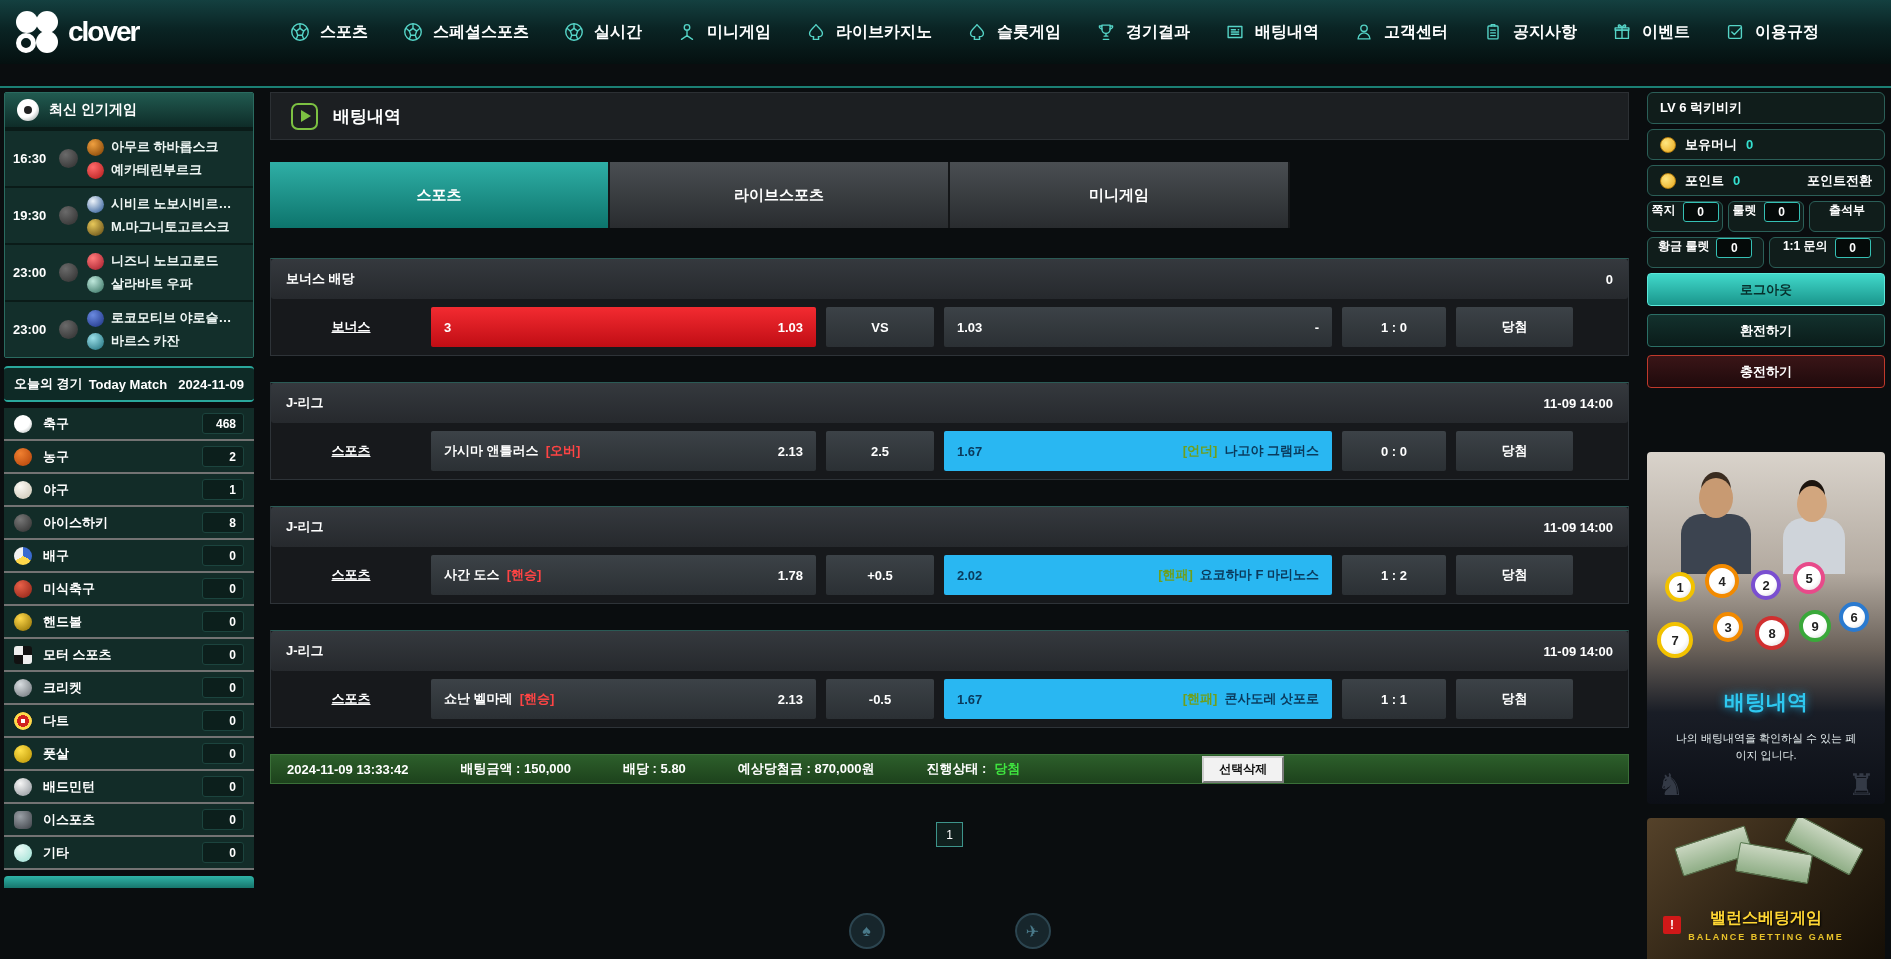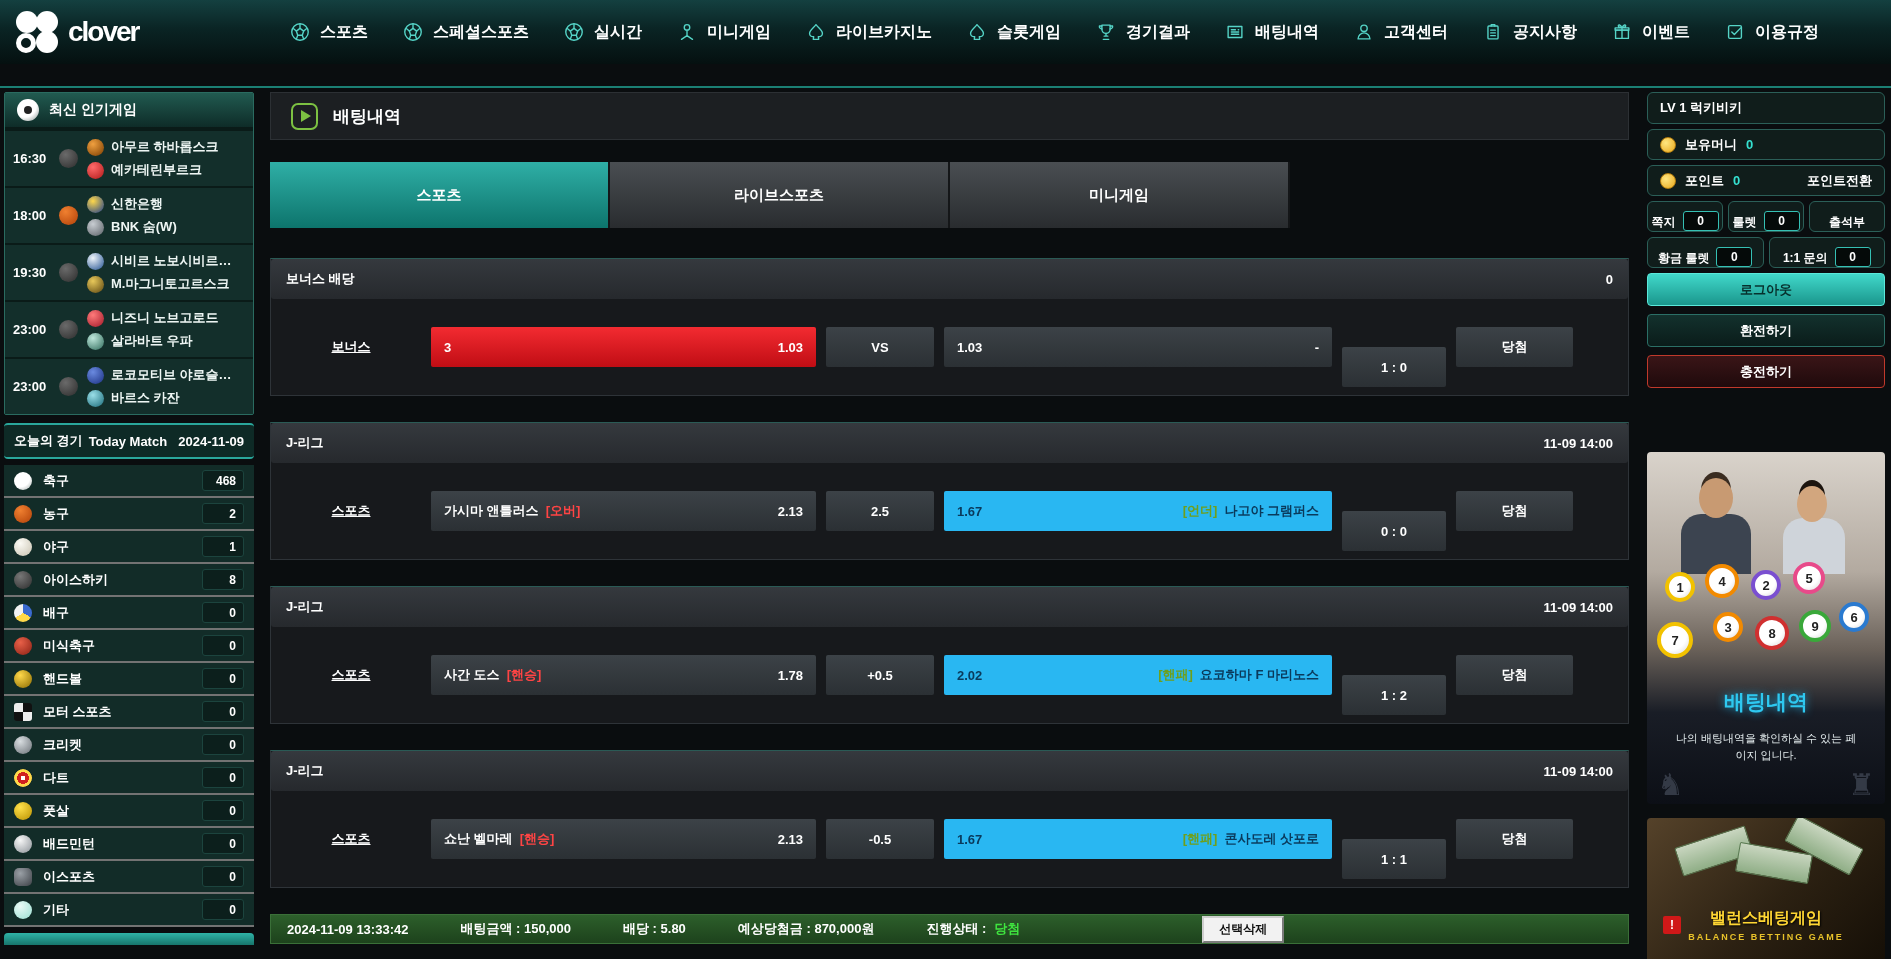--- a/index.html
+++ b/index.html
@@ -68,21 +68,21 @@
   .tab { flex:1; display:flex; align-items:center; justify-content:center; font-size:15px; font-weight:bold; background:linear-gradient(180deg,#4a4e52,#292c2f); border-right:2px solid #141618; cursor:pointer; }
   .tab.active { background:linear-gradient(180deg,#2fafa6,#0d746c); }
 
   .bet-card { border:1px solid #2e3338; border-top:1px solid #2a5a55; background:#17191c; padding:0; margin-bottom:26px; }
   .bc-header { height:40px; background:linear-gradient(180deg,#35393e,#26292d); display:flex; align-items:center; padding:0 15px; font-size:13px; font-weight:bold; border-radius:3px; }
   .bc-right { margin-left:auto; }
   .bet-row { display:flex; align-items:center; padding:8px 0; }
   .br-label { width:160px; text-align:center; font-size:13px; font-weight:bold; flex:none;text-decoration:underline; }
   .cell { height:40px; border-radius:2px; background:linear-gradient(180deg,#3c4247,#2b3034); display:flex; align-items:center; padding:0 13px; font-size:13px; font-weight:bold; margin-right:10px; flex:none; }
   .cell-home { width:385px; } .cell-draw { width:108px; justify-content:center; }
-  .cell-away { width:388px; } .cell-score { width:104px; justify-content:center;margin-top:40px; }
+  .cell-away { width:388px; } .cell-score { width:104px; justify-content:center; }
   .cell-result { width:117px; justify-content:center; cursor:pointer; }
   .cell.red { background:linear-gradient(180deg,#f32b31,#c00d14); }
   .cell.blue { background:#29b7f2; color:#0a3a5c; }
   .sp { flex:1; }
   .tag-red { color:#ff4444; margin-left:7px; }
   .cell.blue .tag-green { color:#6f9f1c; margin-right:7px; }
 
   .summary-bar { height:30px; background:linear-gradient(180deg,#2d5f2b,#1d421c); border:1px solid #3a6f38; display:flex; align-items:center; font-size:13px; font-weight:bold; padding:0 16px; gap:52px; margin-top:16px; }
   .status-wrap { display:flex; gap:8px; }
   .status-win { color:#3fe43f; }
@@ -94,21 +94,21 @@
   .f-icon { width:36px; height:36px; border-radius:50%; background:#17262c; border:2px solid #2c4550; display:flex; align-items:center; justify-content:center; color:#4a7a8a; font-size:16px; cursor:pointer; }
 
   
   .box { background:#101d1b; border:1px solid #2b5f58; border-radius:6px; margin-bottom:5px; display:flex; align-items:center; padding:0 12px; font-size:13px; font-weight:bold; }
   .box-level { height:32px; }
   .box-line { height:31px; gap:9px; }
   .coin { width:16px; height:16px; border-radius:50%; background:radial-gradient(circle at 35% 35%,#ffe680,#e8a81c); border:1px solid #b57f10; flex:none; }
   .val-teal { color:#35e0d0; }
   .convert { margin-left:auto; cursor:pointer; }
   .stat-row { display:flex; gap:5px; margin-bottom:5px; }
-  .stat-box { flex:1; height:31px; background:#101d1b; border:1px solid #2b5f58; border-radius:6px; display:flex; align-items:flex-end; justify-content:center; gap:7px; font-size:12px; font-weight:bold; cursor:pointer; }
+  .stat-box { flex:1; height:31px; background:#101d1b; border:1px solid #2b5f58; border-radius:6px; display:flex; align-items:flex-start; justify-content:center; gap:7px; font-size:12px; font-weight:bold; cursor:pointer; }
   .mini-val { min-width:36px; height:20px; background:#050a09; border:1px solid #35c0b4; border-radius:3px; display:flex; align-items:center; justify-content:center; font-size:12px; }
   .btn { height:33px; border-radius:4px; display:flex; align-items:center; justify-content:center; font-size:13px; font-weight:bold; margin-bottom:8px; cursor:pointer; }
   .btn-logout { background:linear-gradient(180deg,#41d8ca,#1a968c); color:#06302c; border:1px solid #5ae8da; }
   .btn-deposit { background:linear-gradient(180deg,#3a1517,#1f0a0c); border:1px solid #c0392b; }
   .btn-withdraw { background:linear-gradient(180deg,#13312d,#0a1c1a); border:1px solid #2b6f66; }
 
   .promo1 { margin-top:64px; height:352px; border-radius:4px; position:relative; overflow:hidden; background:linear-gradient(180deg,#d9d3cb 0%,#b3aaa0 34%,#6a6159 56%,#191d26 74%,#0c0f16 100%); }
   .person { position:absolute; border-radius:50%; }
   .head1 { width:34px; height:40px; left:52px; top:26px; background:#c89a72; box-shadow:0 -8px 0 -2px #3a2c20; }
   .head2 { width:30px; height:36px; left:150px; top:34px; background:#d2a67e; box-shadow:0 -8px 0 -2px #1c140e; }
@@ -245,34 +245,20 @@
               <span class="tlogo tl-0a"></span>
               <span>아무르 하바롭스크</span>
             </div>
           <div class="team">
               <span class="tlogo tl-0b"></span>
               <span>예카테린부르크</span>
             </div>
         </div>
       </div>
       <div class="game-row">
-        <span class="game-time">18:00</span>
-        <span class="game-ball gb-basket"></span>
-        <div class="teams">
-          <div class="team">
-              <span class="tlogo tl-1a"></span>
-              <span>신한은행</span>
-            </div>
-          <div class="team">
-              <span class="tlogo tl-1b"></span>
-              <span>BNK 숨(W)</span>
-            </div>
-        </div>
-      </div>
-      <div class="game-row">
         <span class="game-time">19:30</span>
         <span class="game-ball gb-puck"></span>
         <div class="teams">
           <div class="team">
               <span class="tlogo tl-2a"></span>
               <span>시비르 노보시비르…</span>
             </div>
           <div class="team">
               <span class="tlogo tl-2b"></span>
               <span>M.마그니토고르스크</span>
@@ -543,21 +529,21 @@
     </div>
 
     <div class="footer-icons">
       <div class="f-icon">♠</div>
       <div class="f-icon">✈</div>
     </div>
   </div>
 
   <div class="rsb">
     <div class="box box-level">
-      <span>LV 1 럭키비키</span>
+      <span>LV 6 럭키비키</span>
     </div>
     <div class="box box-line">
       <span class="coin"></span>
       <span>보유머니</span>
       <span class="val-teal">0</span>
     </div>
     <div class="box box-line">
       <span class="coin"></span>
       <span>포인트</span>
       <span class="val-teal">0</span>

